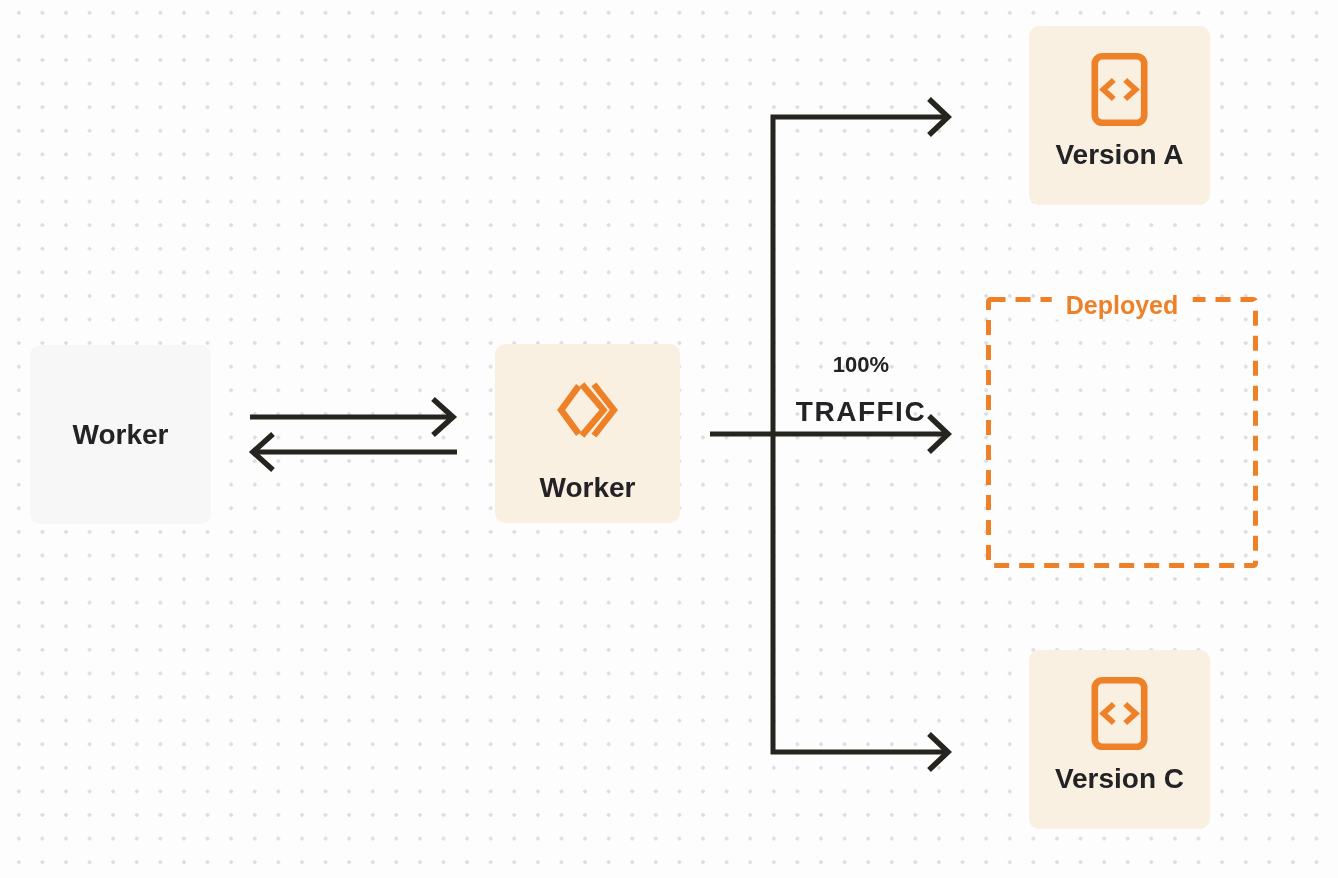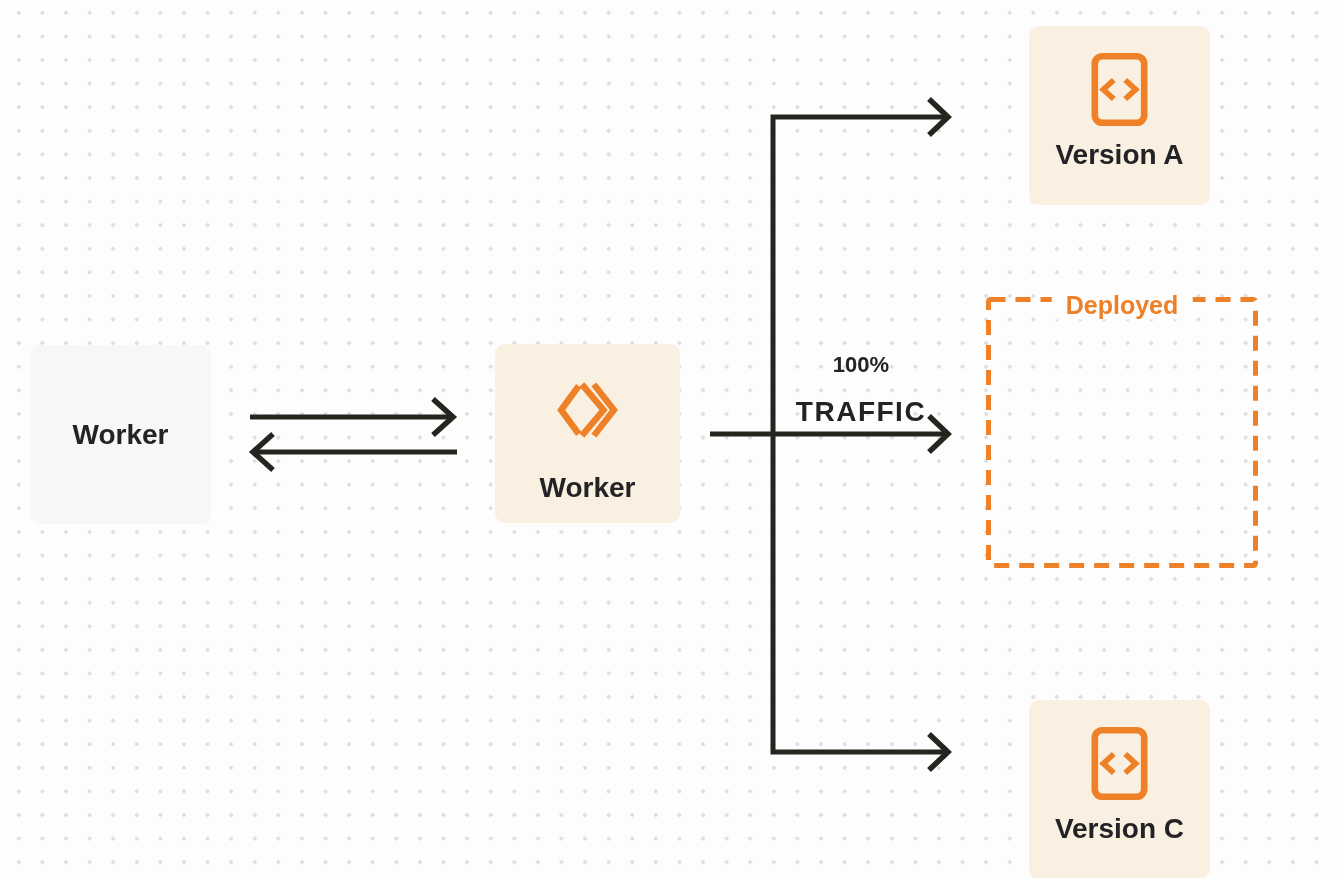--- a/index.html
+++ b/index.html
@@ -27,21 +27,21 @@
   .connectors polyline{stroke:var(--line);stroke-width:5.5;fill:none;stroke-linejoin:miter}
   .node{
     position:absolute;border-radius:10px;display:flex;flex-direction:column;align-items:center;
     color:var(--text);font-weight:700;font-size:28px;text-align:right;
   }
   .client{left:30px;top:345px;width:181px;height:179px;background:var(--gray);justify-content:center}
   .worker{left:495px;top:344px;width:185px;height:179px;background:var(--cream);padding-top:34px}
   .worker .label{margin-top:30px}
   .version{left:1029px;width:181px;height:179px;background:var(--cream);padding-top:26px}
   .version .label{margin-top:12px}
-  .vA{top:26px}.vB{top:345px}.vC{top:700px}
+  .vA{top:26px}.vB{top:345px}.vC{top:650px}
   .icon-stroke{stroke:var(--orange);fill:none}
   .deployed{position:absolute;left:986px;top:297px;width:272px;height:271px}
   .deployed .dash-svg{position:absolute;left:0;top:0}
   .deployed-label{
     position:absolute;left:50%;top:0;transform:translate(-50%,-50%);
     background:var(--bg);padding:0 14px;color:var(--orange);
     font-weight:700;font-size:25px;white-space:nowrap;margin-top:8px;
   }
   .traffic{position:absolute;left:768px;top:352px;width:186px;text-align:center;color:var(--text);font-weight:700}
   .traffic .t1{font-size:22px}

